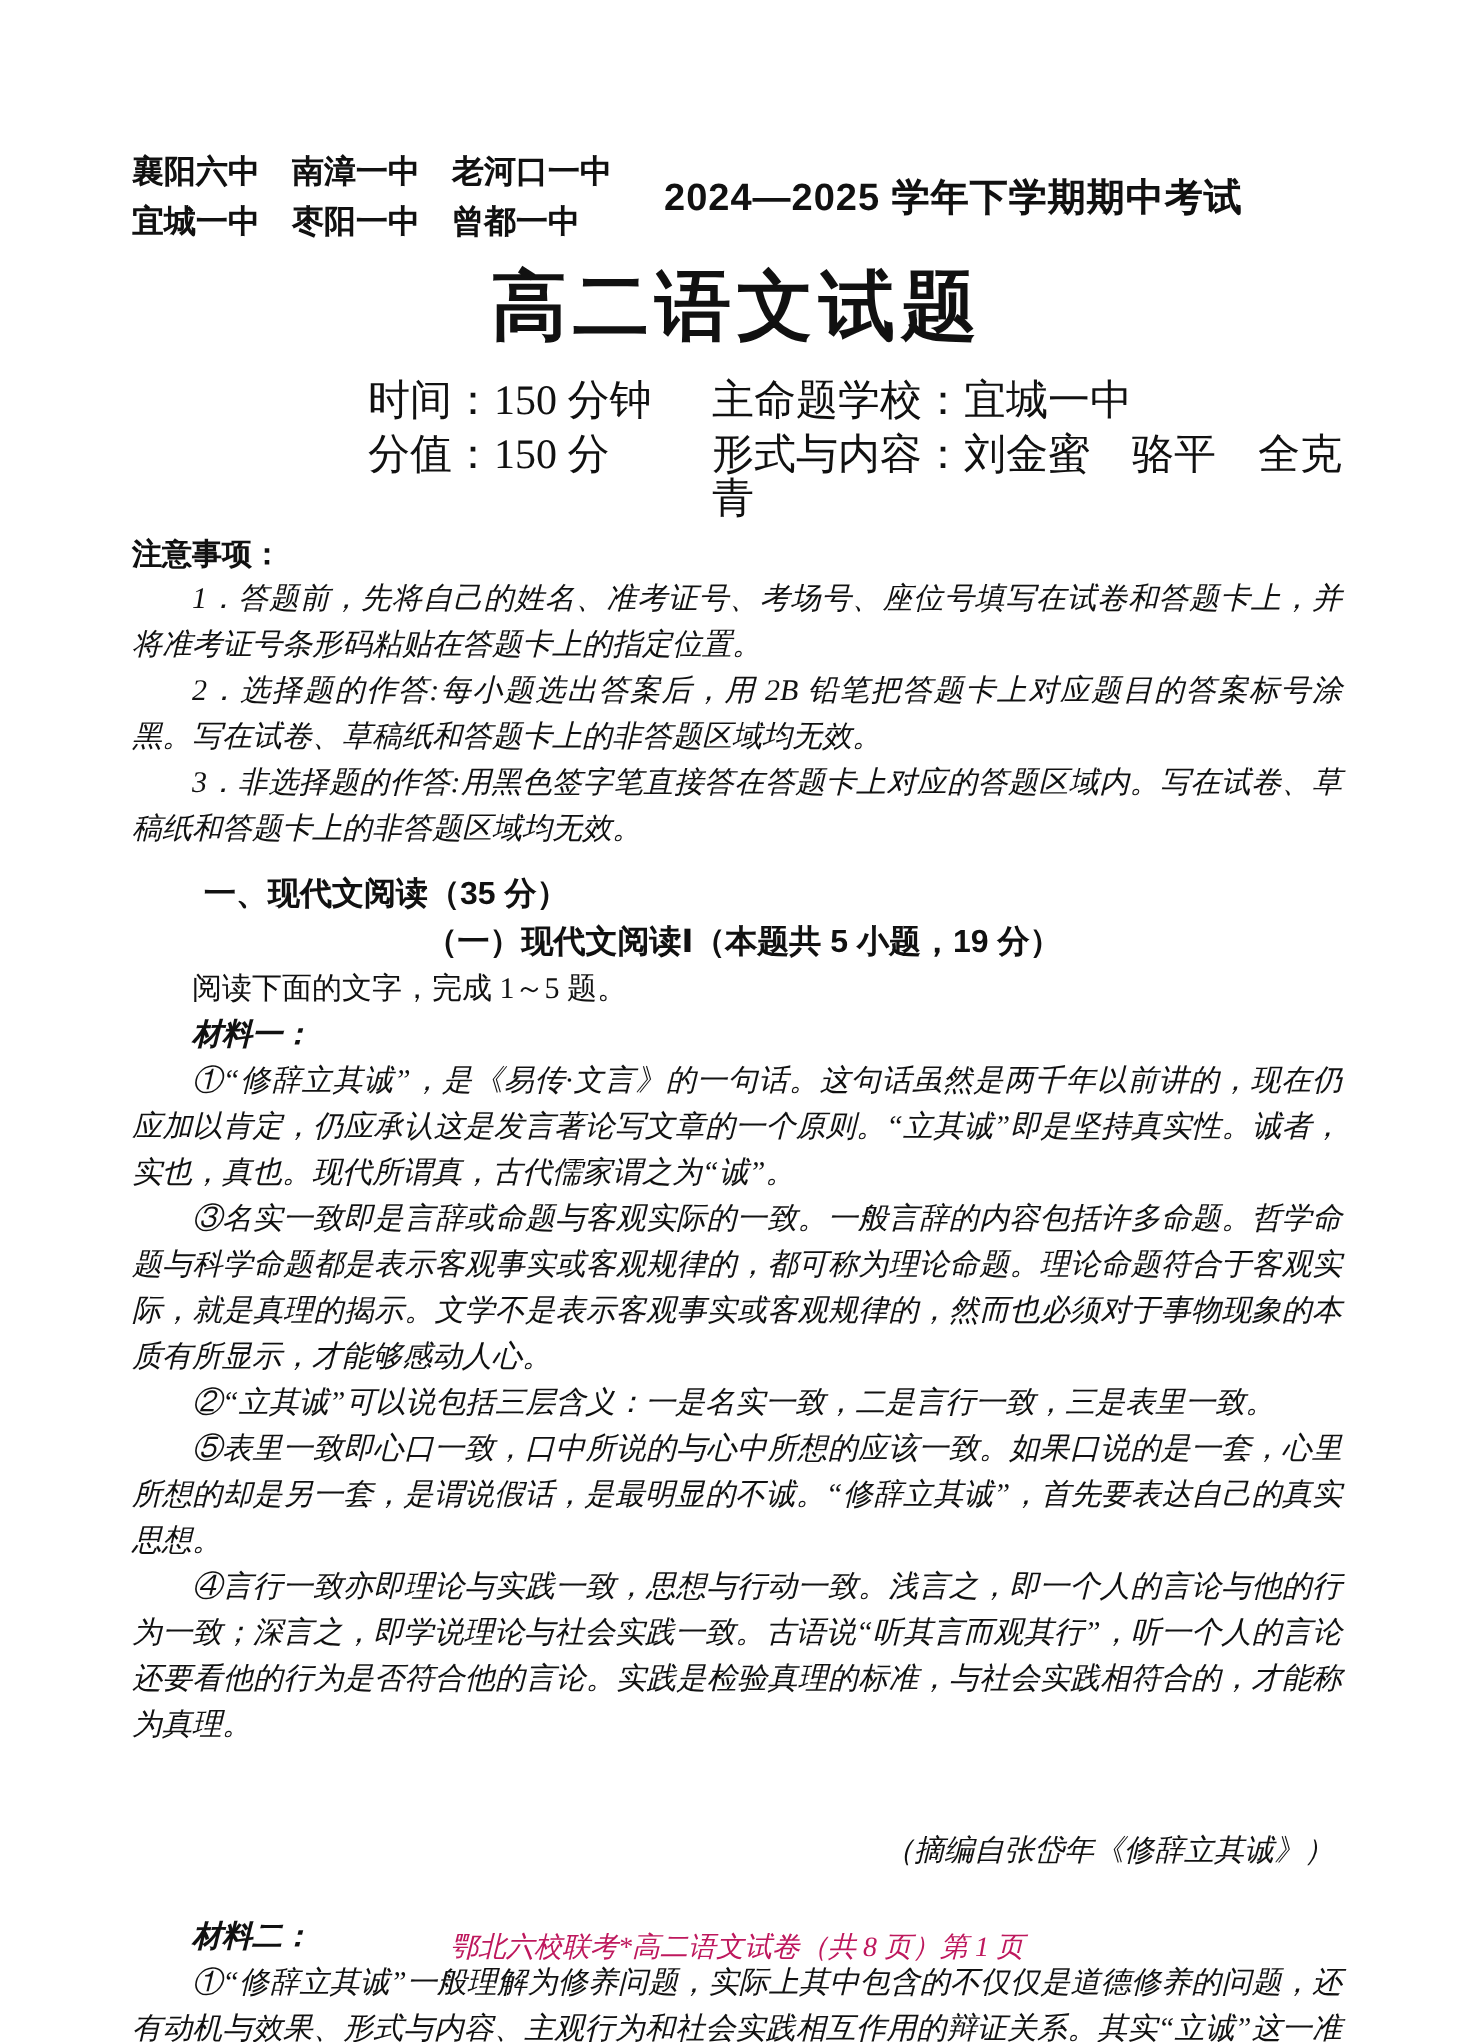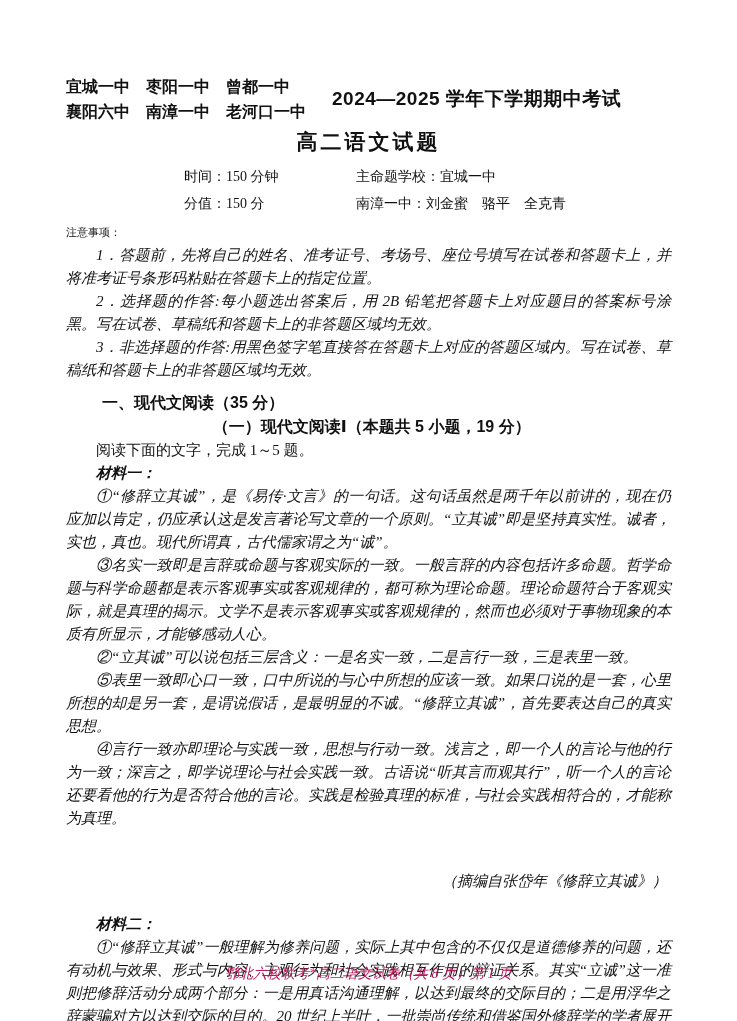--- a/index.html
+++ b/index.html
@@ -30,40 +30,40 @@
   .session {
     font-family: "Liberation Sans", "DejaVu Sans", sans-serif;
     font-weight: bold;
     font-size: 19px;
     white-space: nowrap;
     letter-spacing: 0.5px;
   }
   .main-title {
     font-family: "Liberation Sans", "DejaVu Sans", sans-serif;
     font-weight: bold;
-    font-size: 21px;
+    font-size: 38px;
     text-align: center;
     letter-spacing: 3px;
     margin-top: 4px;
   }
   .info-grid {
     margin: 10px 0 6px 118px;
     display: grid;
     grid-template-columns: 172px auto;
     row-gap: 5px;
     font-family: "Liberation Serif", "DejaVu Serif", serif;
-    font-size: 14px;
+    font-size: 21px;
     line-height: 22px;
   }
   
   .notice { margin-top: 6px; }
   .notice-title {
     font-family: "Liberation Sans", "DejaVu Sans", sans-serif;
-    font-weight: normal;
-    font-size: 11px;
+    font-weight: bold;
+    font-size: 15px;
     line-height: 23px;
   }
   .para {
     font-family: "Liberation Serif", "DejaVu Serif", serif;
     font-size: 15px;
     line-height: 23px;
     text-align: justify;
     text-indent: 2em;
   }
   
@@ -116,31 +116,31 @@
   }
 </style>
 </head>
 <body>
 
 <div class="page">
 
   <header>
     <div class="header-row">
       <div class="schools">
+        <div>襄阳六中　南漳一中　老河口一中</div>
         <div>宜城一中　枣阳一中　曾都一中</div>
-        <div>襄阳六中　南漳一中　老河口一中</div>
       </div>
       <div class="session">2024—2025 学年下学期期中考试</div>
     </div>
     <h1 class="main-title">高二语文试题</h1>
     <div class="info-grid">
       <span>时间：150 分钟</span>
       <span>主命题学校：宜城一中</span>
       <span>分值：150 分</span>
-      <span>南漳一中：刘金蜜　骆平　全克青</span>
+      <span>形式与内容：刘金蜜　骆平　全克青</span>
     </div>
   </header>
 
   <section class="notice">
     <div class="notice-title">注意事项：</div>
     <p class="para kai">1．答题前，先将自己的姓名、准考证号、考场号、座位号填写在试卷和答题卡上，并将准考证号条形码粘贴在答题卡上的指定位置。</p>
     <p class="para kai">2．选择题的作答:每小题选出答案后，用 2B 铅笔把答题卡上对应题目的答案标号涂黑。写在试卷、草稿纸和答题卡上的非答题区域均无效。</p>
     <p class="para kai">3．非选择题的作答:用黑色签字笔直接答在答题卡上对应的答题区域内。写在试卷、草稿纸和答题卡上的非答题区域均无效。</p>
   </section>
 

